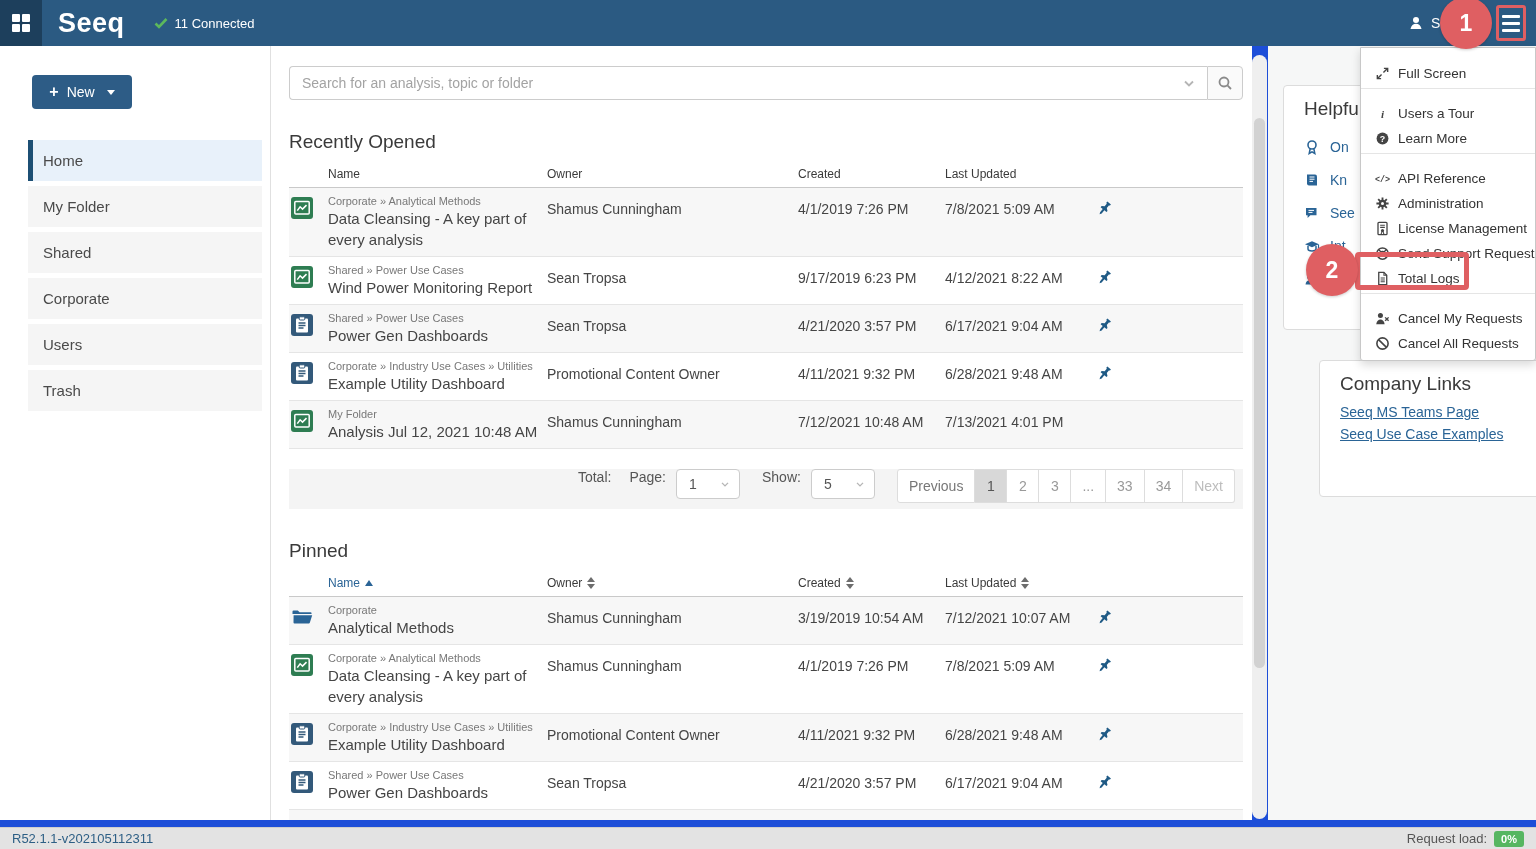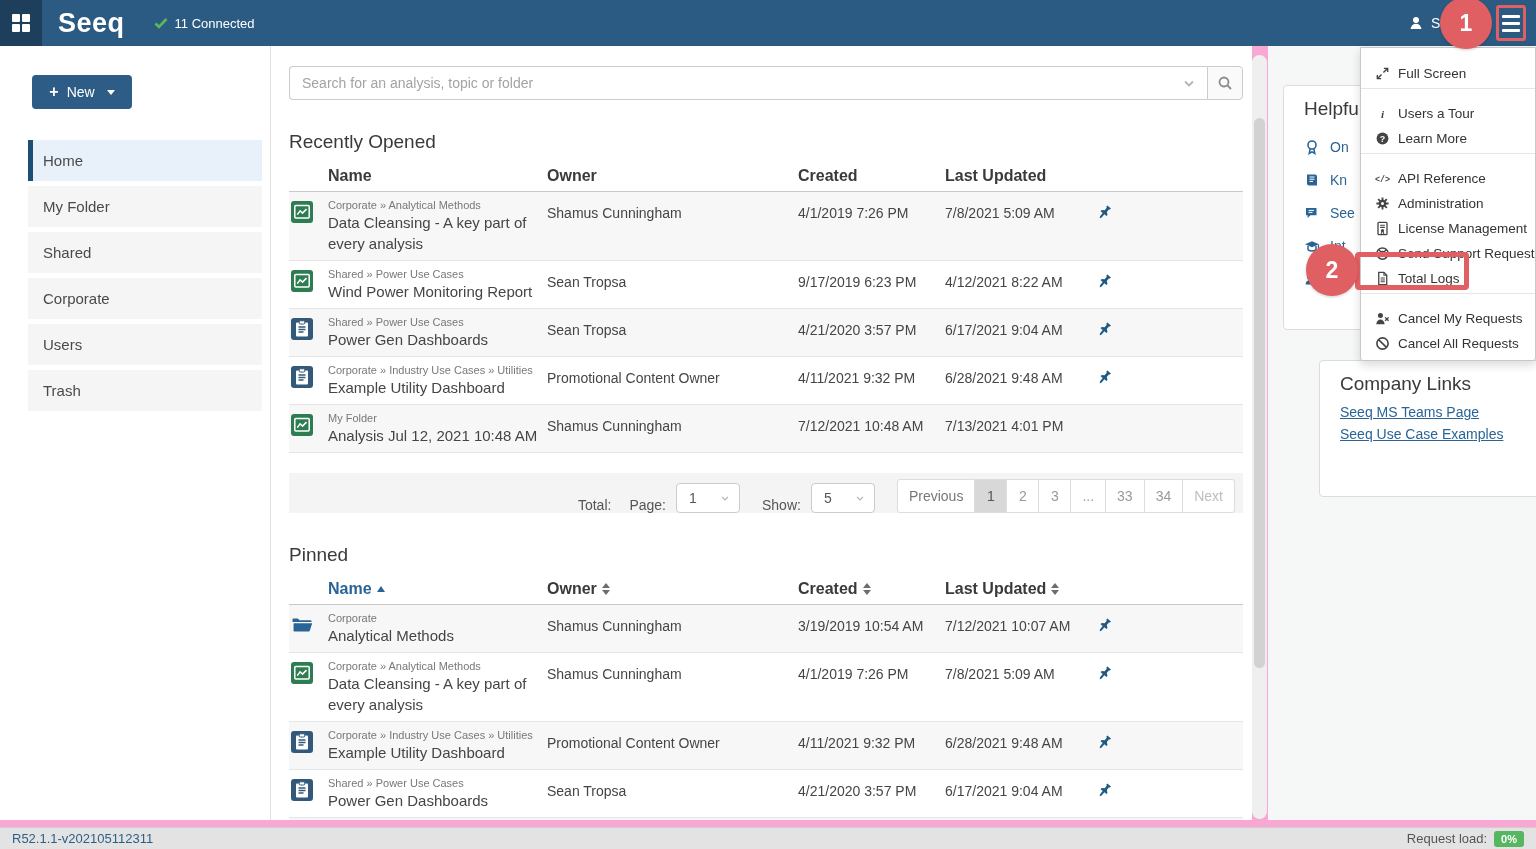--- a/index.html
+++ b/index.html
@@ -1,18 +1,18 @@
 <!DOCTYPE html>
 <html><head>
 <meta charset="utf-8">
 <style>
   * { margin:0; padding:0; box-sizing:border-box; }
   html,body { width:1536px; height:849px; }
   body { font-family:"Liberation Sans", sans-serif; color:#444; background:#fff; }
-  #app { position:relative; width:1536px; height:849px; overflow:hidden; background:#f9a8d4; }
+  #app { position:relative; width:1536px; height:849px; overflow:hidden; background:#1d4ed8; }
 
   
   .topbar { position:absolute; left:0; top:0; right:0; height:46px; background:#2b5a82; display:flex; align-items:center; z-index:10; }
   .appgrid { width:42px; height:46px; background:#1d3f5c; display:flex; align-items:center; justify-content:center; cursor:pointer; }
   .gridglyph { display:grid; grid-template-columns:8px 8px; grid-template-rows:8px 8px; gap:2px; }
   .gridglyph span { background:#fff; border-radius:1px; }
   .brand { color:#fff; font-size:27px; font-weight:700; letter-spacing:.5px; margin-left:16px; cursor:pointer; }
   .conn { display:flex; align-items:center; gap:6px; margin-left:28px; color:#fff; font-size:13px; }
   .topbar-right { margin-left:auto; display:flex; align-items:center; gap:10px; padding-right:10px; }
   .userbox { display:flex; align-items:center; gap:7px; color:#fff; font-size:14px; cursor:pointer; }
@@ -35,39 +35,39 @@
   .searchrow { margin-top:20px; width:954px; display:flex; }
   .searchfield { flex:1; height:34px; border:1px solid #ccc; border-right:none; border-radius:4px 0 0 4px; display:flex; align-items:center; padding:0 10px 0 12px; }
   .searchfield input { border:none; outline:none; flex:1; font-size:14px; color:#555; font-family:inherit; background:transparent; }
   .searchfield input::placeholder { color:#a3a3a3; }
   .searchbtn { width:36px; height:34px; border:1px solid #ccc; border-radius:0 4px 4px 0; background:#fafafa; display:flex; align-items:center; justify-content:center; cursor:pointer; }
 
   .sect-title { margin-top:31px; font-size:19px; color:#3a3a3a; }
   .tbl { width:954px; }
   .t-row { display:grid; grid-template-columns:39px 219px 251px 147px 145px 1fr; align-items:start; }
   .t-head { margin-top:14px; border-bottom:1px solid #c9c9c9; padding-bottom:6px; }
-  .t-head .hcell { font-size:16px; font-weight:bold; color:#3a3a3a; display:flex; align-items:center; gap:5px; }
+  .t-head .hcell { font-size:12px; font-weight:normal; color:#3a3a3a; display:flex; align-items:center; gap:5px; }
   .t-head .hcell.sorted { color:#2a6496; cursor:pointer; }
   .t-head .hcell.sortable { cursor:pointer; }
   .tri-up { width:0; height:0; border-left:4px solid transparent; border-right:4px solid transparent; border-bottom:6px solid #2a6496; }
   .sort-both { display:flex; flex-direction:column; gap:2px; }
   .sort-both i { display:block; width:0; height:0; border-left:4px solid transparent; border-right:4px solid transparent; }
   .sort-both i.u { border-bottom:5px solid #6d6d6d; }
   .sort-both i.d { border-top:5px solid #6d6d6d; }
   .t-body .t-row { border-bottom:1px solid #e5e5e5; padding:6px 0; }
   .t-body .t-row:nth-child(odd) { background:#f7f7f7; }
   .cell-icon { padding-left:2px; padding-top:3px; }
   .item-path { font-size:11px; color:#787878; line-height:14px; }
   .item-name { font-size:15px; color:#454545; line-height:21px; cursor:pointer; }
   .cell-txt { font-size:14px; color:#454545; padding-top:7px; }
   .cell-pin { padding-top:5px; padding-left:6px; }
   .pin-btn { cursor:pointer; display:inline-block; }
 
   
-  .pagebar { margin-top:20px; width:954px; height:40px; background:#f4f4f4; display:flex; align-items:flex-end; justify-content:flex-end; gap:10px; padding-right:8px; font-size:14px; color:#555; }
+  .pagebar { margin-top:20px; width:954px; height:40px; background:#f4f4f4; display:flex; align-items:flex-start; justify-content:flex-end; gap:10px; padding-right:8px; font-size:14px; color:#555; }
   .pg-label { color:#555; }
   .selectbox { width:64px; height:30px; background:#fff; border:1px solid #ccc; border-radius:4px; display:flex; align-items:center; justify-content:space-between; padding:0 8px 0 12px; cursor:pointer; color:#555; }
   .btn-group { display:flex; margin-left:12px; }
   .pg-btn { height:34px; min-width:32px; padding:0 11px; background:#fff; border:1px solid #ddd; border-left:none; display:flex; align-items:center; justify-content:center; font-size:14px; color:#999; cursor:pointer; }
   .pg-btn:first-child { border-left:1px solid #ddd; border-radius:3px 0 0 3px; color:#777; }
   .pg-btn:last-child { border-radius:0 3px 3px 0; color:#bdbdbd; }
   .pg-btn.active { background:#d8d8d8; color:#555; }
 
   
   .vtrack { position:absolute; left:1252px; top:55px; width:15px; height:764px; background:#efefef; border-radius:8px; }

